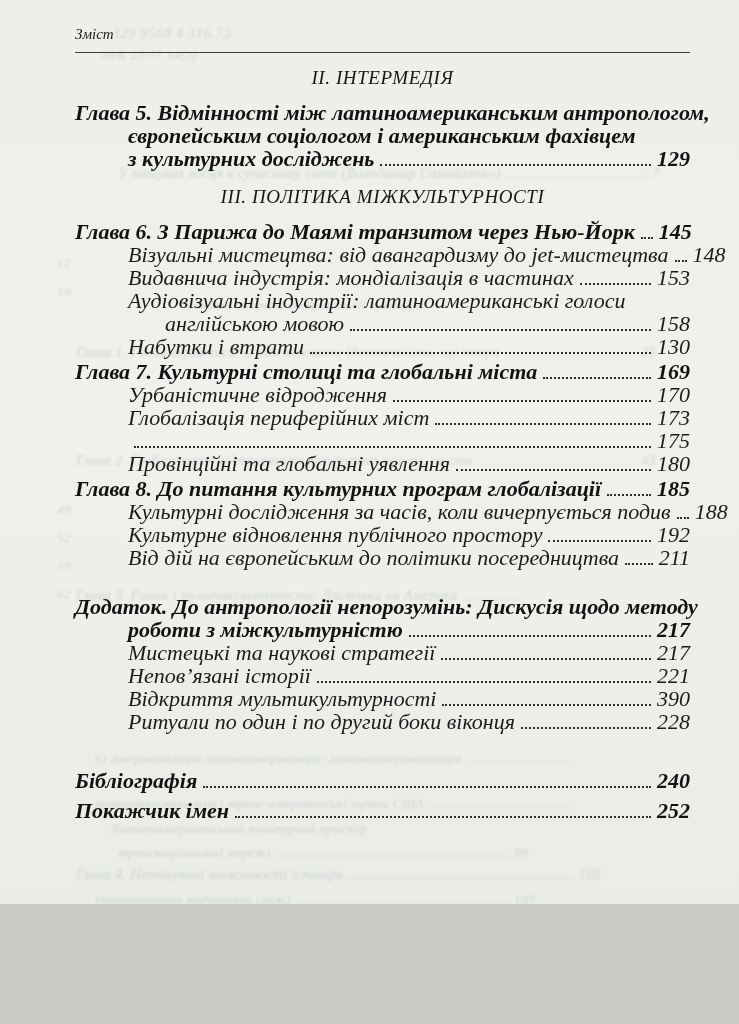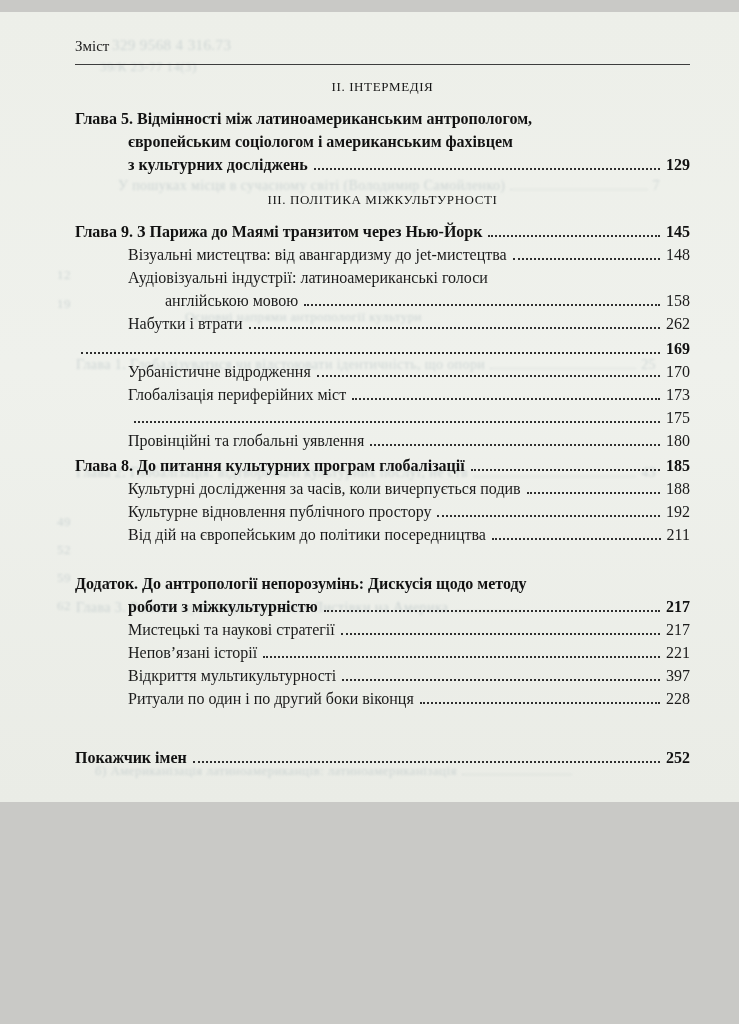--- a/index.html
+++ b/index.html
@@ -1,46 +1,47 @@
 <!DOCTYPE html>
 <html><head>
 <meta charset="utf-8">
 <style>
   html,body{margin:0;padding:0;background:#c9c9c6;}
   .page{
     position:relative;
-    width:739px;height:790px;
-    margin:12px auto;
+    width:739px;height:904px;
+    margin:0 auto;
     background:linear-gradient(180deg,#edefe9 0%,#eff1ec 45%,#eaece6 100%);
     overflow:hidden;
     font-family:"Liberation Serif","DejaVu Serif",serif;
     color:#1b1b1b;
+    font-style:italic;
   }
   
   .ghost-layer{position:absolute;inset:0;z-index:1;}
   .ghost{
     position:absolute;display:flex;align-items:baseline;
     white-space:nowrap;opacity:.55;filter:blur(1.15px);
     letter-spacing:.4px;line-height:1.2;
   }
   .ghost .gd{flex:1;border-bottom:1.5px dotted currentColor;margin:0 3px 3px 5px;min-width:8px;}
   .ghost .gp{padding-left:2px;}
   
   .content{position:absolute;left:75px;right:49px;top:26px;z-index:2;}
   .running-header{font-size:15px;color:#222;}
   .header-rule{border-top:1.6px solid #3d3d3d;margin-top:9px;}
   .toc{margin-top:14px;}
   .section-heading{
-    text-align:center;font-size:13px;letter-spacing:.6px;
+    text-align:center;font-size:19px;letter-spacing:.6px;
     margin:8px 0 12px 0;color:#161616;
   }
   .toc-section.gap-medium{margin-top:26px;}
   .toc-section.gap-large{margin-top:36px;}
   .toc-section + .toc-section .section-heading{margin-top:16px;}
-  .row{display:flex;align-items:baseline;font-size:16px;line-height:23px;}
+  .row{display:flex;align-items:baseline;font-size:22px;line-height:23px;}
   .row .t{white-space:nowrap;}
   .row .dots{flex:1;border-bottom:2.2px dotted #2e2e2e;margin:0 2px 4px 6px;min-width:12px;}
   .row .pg{padding-left:4px;}
   .row.chapter{font-weight:700;color:#121212;}
   .row.chapter.first{margin-top:2px;}
   .row.chapter.cont{margin-left:53px;}
   .row.sub.first{margin-left:53px;justify-content:space-between;}
   .row.sub.cont{margin-left:90px;}
   .toc-section.backmatter .row{margin-bottom:7px;}
   .page-footer{
@@ -160,43 +161,49 @@
           </div>
           <div class="row chapter cont">
             <span class="t">з культурних досліджень</span>
             <span class="dots"></span>
             <span class="pg">129</span>
           </div>
         </section>
         <section class="toc-section gap-none">
           <div class="section-heading">III. ПОЛІТИКА МІЖКУЛЬТУРНОСТІ</div>
           <div class="row chapter first">
-            <span class="t">Глава 9. З Парижа до Маямі транзитом через Нью-Йорк</span>
+            <span class="t">Глава 6. З Парижа до Маямі транзитом через Нью-Йорк</span>
             <span class="dots"></span>
             <span class="pg">145</span>
           </div>
           <div class="row sub first">
             <span class="t">Візуальні мистецтва: від авангардизму до jet-мистецтва</span>
             <span class="dots"></span>
             <span class="pg">148</span>
+          </div>
+          <div class="row sub first">
+            <span class="t">Видавнича індустрія: мондіалізація в частинах</span>
+            <span class="dots"></span>
+            <span class="pg">153</span>
           </div>
           <div class="row sub first">
             <span class="t">Аудіовізуальні індустрії: латиноамериканські голоси</span>
           </div>
           <div class="row sub cont">
             <span class="t">англійською мовою</span>
             <span class="dots"></span>
             <span class="pg">158</span>
           </div>
           <div class="row sub first">
             <span class="t">Набутки і втрати</span>
             <span class="dots"></span>
-            <span class="pg">262</span>
-          </div>
-          <div class="row chapter first">
+            <span class="pg">130</span>
+          </div>
+          <div class="row chapter first">
+            <span class="t">Глава 7. Культурні столиці та глобальні міста</span>
             <span class="dots"></span>
             <span class="pg">169</span>
           </div>
           <div class="row sub first">
             <span class="t">Урбаністичне відродження</span>
             <span class="dots"></span>
             <span class="pg">170</span>
           </div>
           <div class="row sub first">
             <span class="t">Глобалізація периферійних міст</span>
@@ -248,29 +255,34 @@
             <span class="pg">217</span>
           </div>
           <div class="row sub first">
             <span class="t">Непов’язані історії</span>
             <span class="dots"></span>
             <span class="pg">221</span>
           </div>
           <div class="row sub first">
             <span class="t">Відкриття мультикультурності</span>
             <span class="dots"></span>
-            <span class="pg">397</span>
+            <span class="pg">390</span>
           </div>
           <div class="row sub first">
             <span class="t">Ритуали по один і по другий боки віконця</span>
             <span class="dots"></span>
             <span class="pg">228</span>
           </div>
         </section>
         <section class="toc-section gap-large backmatter">
+          <div class="row chapter first">
+            <span class="t">Бібліографія</span>
+            <span class="dots"></span>
+            <span class="pg">240</span>
+          </div>
           <div class="row chapter first">
             <span class="t">Покажчик імен</span>
             <span class="dots"></span>
             <span class="pg">252</span>
           </div>
         </section>
       </div>
   </div>
 
   <div class="page-footer">6</div>

